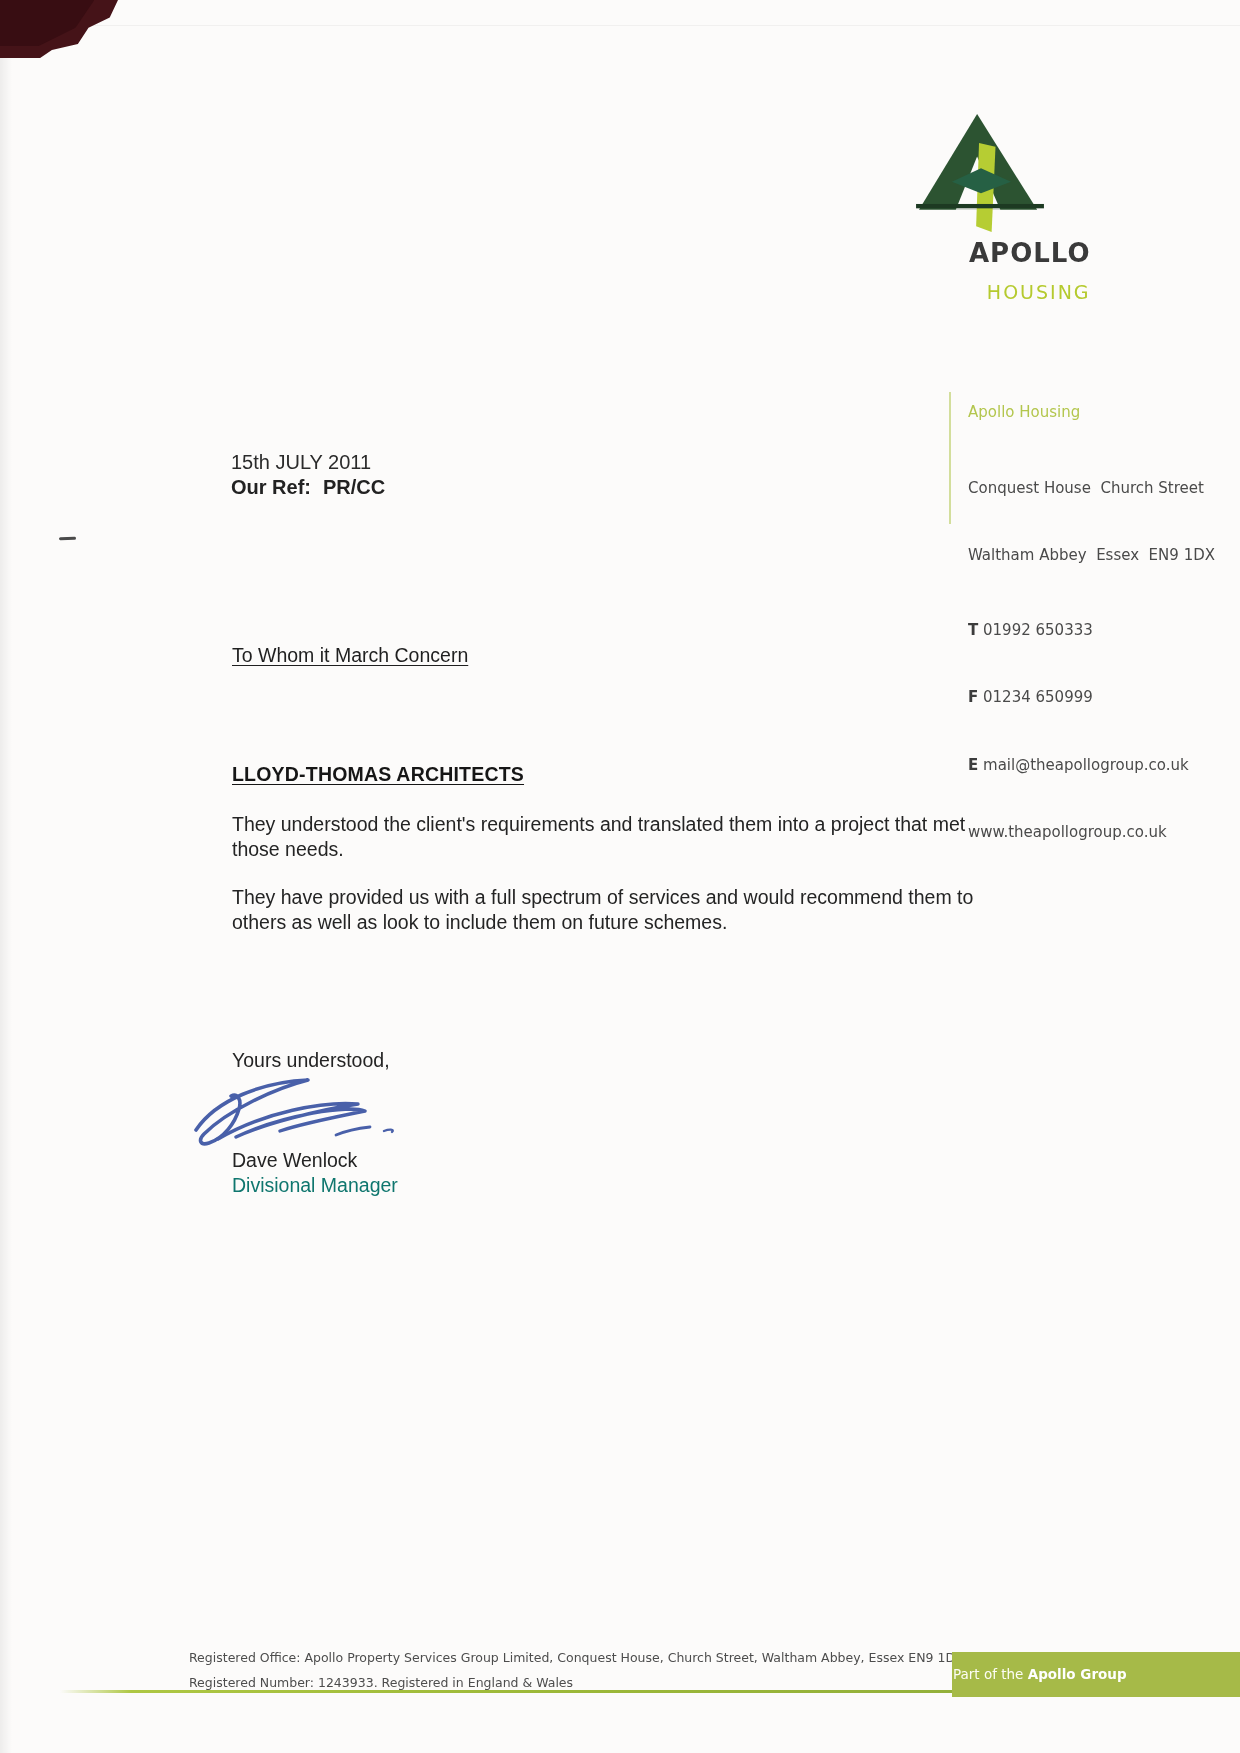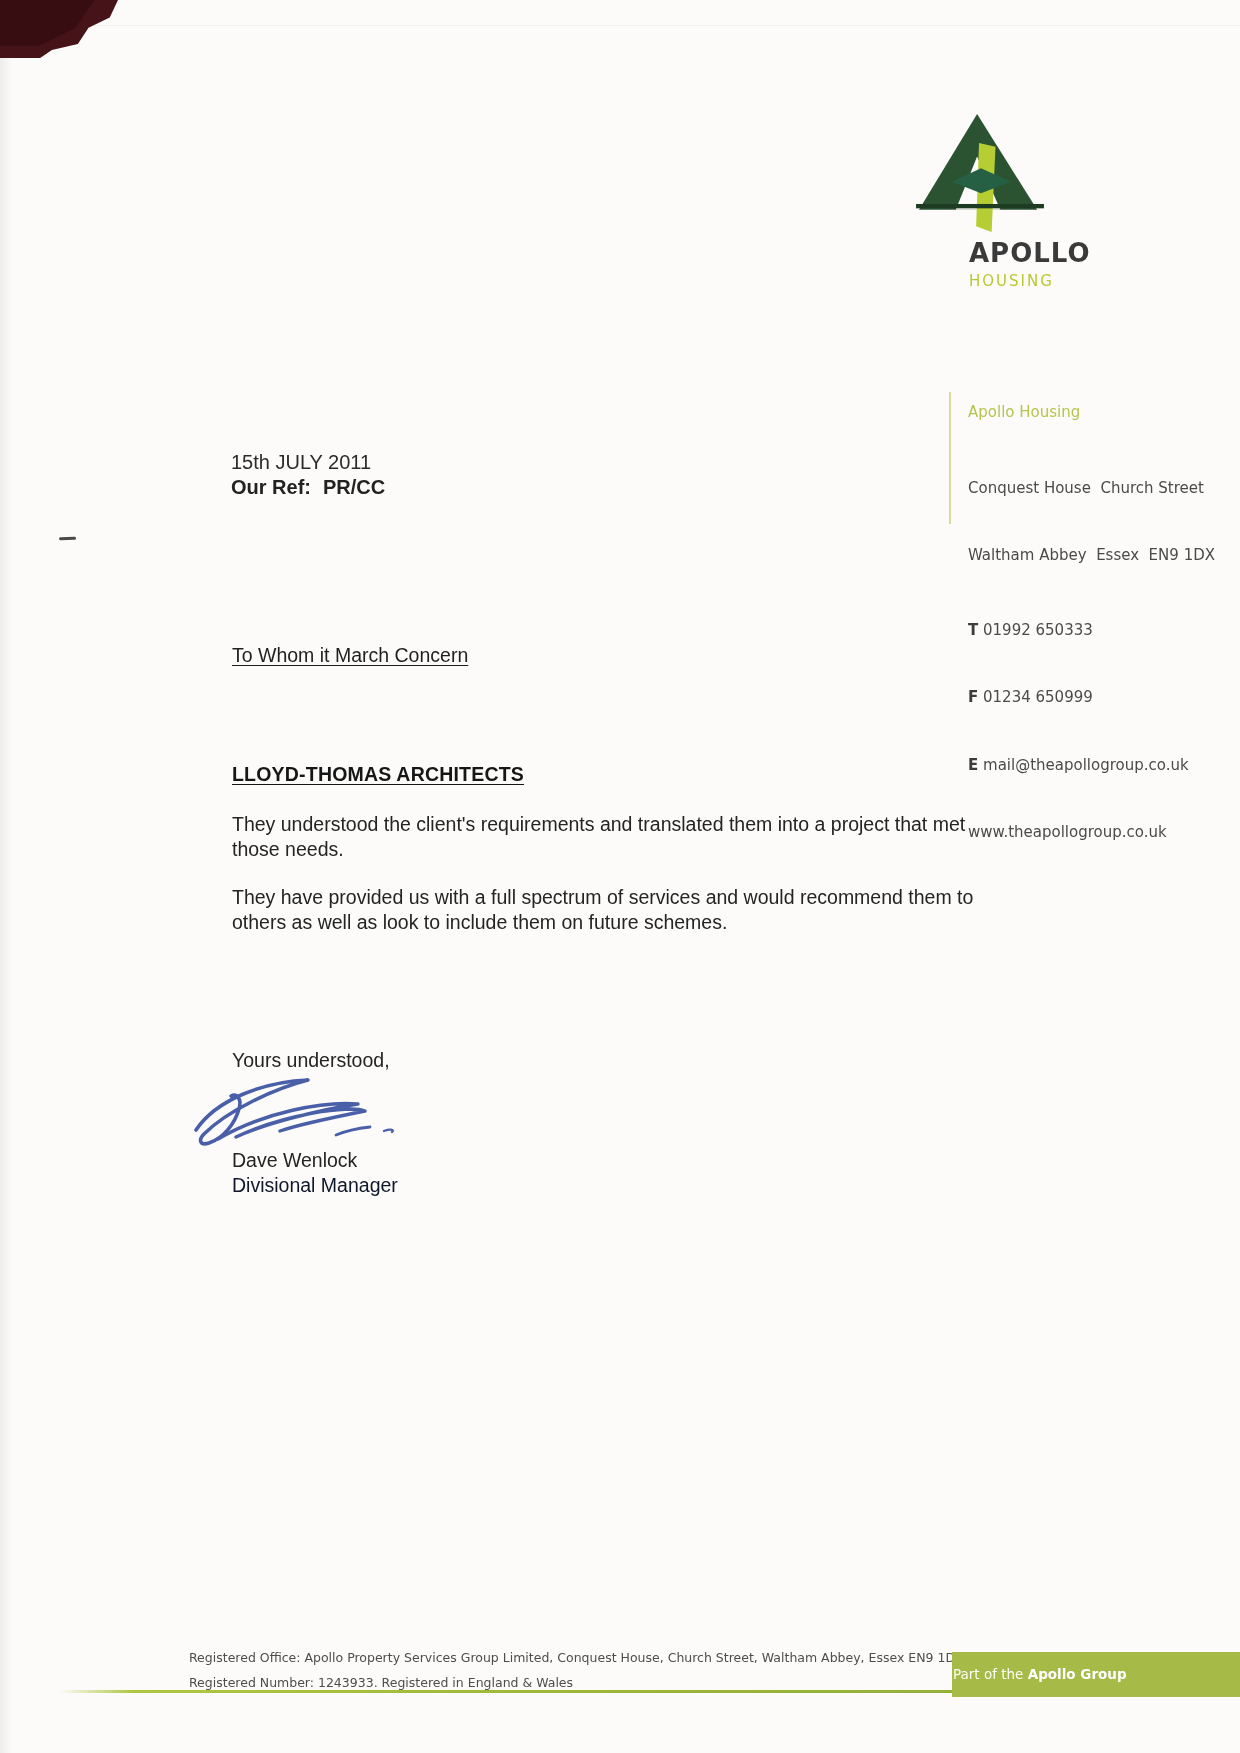--- a/index.html
+++ b/index.html
@@ -16,21 +16,21 @@
     clip-path:polygon(0 0,100% 0,93% 30%,75% 48%,66% 76%,44% 86%,34% 100%,0 100%);
   }
   .scan-artifact .inner{position:absolute;left:0;top:0;width:80%;height:80%;background:#380d12;
     clip-path:polygon(0 0,100% 0,80% 60%,40% 100%,0 100%);}
   .margin-dash{position:absolute;left:59px;top:537px;width:17px;height:3px;background:#4a4a4a;transform:rotate(-2deg);border-radius:2px;}
 
   
   .logo{position:absolute;left:916px;top:110px;width:128px;height:124px;}
   .brand{position:absolute;left:969px;top:240px;line-height:1;}
   .brand .l1{font-family:"DejaVu Sans",sans-serif;font-weight:bold;font-size:26px;letter-spacing:1px;color:#3a3a3a;}
-  .brand .l2{font-family:"DejaVu Sans",sans-serif;font-size:15px;letter-spacing:2px;color:#b5ca2e;margin-top:8px;}
+  .brand .l2{font-family:"DejaVu Sans",sans-serif;font-size:19px;letter-spacing:2px;color:#b5ca2e;margin-top:17px;text-align:right;}
 
   .contact{position:absolute;left:968px;top:356px;font-family:"DejaVu Sans",sans-serif;
     font-size:15px;color:#4a4a4a;line-height:22.5px;white-space:pre;}
   .contact .label{color:#b3c64d;margin-bottom:8px;}
   .contact .grp{margin-top:7px;}
   .contact b{color:#3c3c3c;}
   .contact-rule{position:absolute;left:949px;top:392px;width:2px;height:132px;background:rgba(169,194,61,.5);}
 
   
   .dateline{position:absolute;left:231px;top:451px;font-size:20px;color:#2b2b2b;}
@@ -38,21 +38,21 @@
   .refline .gap{display:inline-block;width:12px;}
   .salutation{position:absolute;left:232px;top:644px;font-size:19.5px;color:#1f1f1f;
     text-decoration:underline;text-underline-offset:3px;}
   .subject{position:absolute;left:232px;top:763px;font-size:19.5px;font-weight:bold;color:#161616;
     text-decoration:underline;text-underline-offset:3px;letter-spacing:.2px;}
   .body-copy{position:absolute;left:232px;top:812px;width:840px;font-size:19.5px;line-height:25px;color:#242424;}
   .body-copy p{margin:0 0 23px 0;white-space:pre-line;}
   .closing{position:absolute;left:232px;top:1049px;font-size:19.5px;color:#242424;}
   .signature{position:absolute;left:188px;top:1072px;width:240px;height:82px;}
   .sig-name{position:absolute;left:232px;top:1149px;font-size:19.5px;color:#242424;}
-  .sig-title{position:absolute;left:232px;top:1174px;font-size:19.5px;color:#0f172a;}
+  .sig-title{position:absolute;left:232px;top:1174px;font-size:19.5px;color:#0f766e;}
 
   
   .footer-reg{position:absolute;left:189px;top:1645px;font-family:"DejaVu Sans",sans-serif;
     font-size:12.5px;color:#4d4d4d;line-height:25px;}
   .footer-line{position:absolute;left:60px;top:1690px;width:892px;height:3px;
     background:linear-gradient(90deg,rgba(168,195,60,0) 0%,#aec743 8%,#9cb838 55%,#93b03a 100%);}
   .footer-bar{position:absolute;left:952px;top:1652px;width:288px;height:45px;background:#a6ba48;
     color:#fdfdf5;font-family:"DejaVu Sans",sans-serif;font-size:13.5px;line-height:45px;padding-left:1px;box-sizing:border-box;}
   .footer-bar b{color:#ffffff;}
 </style>

